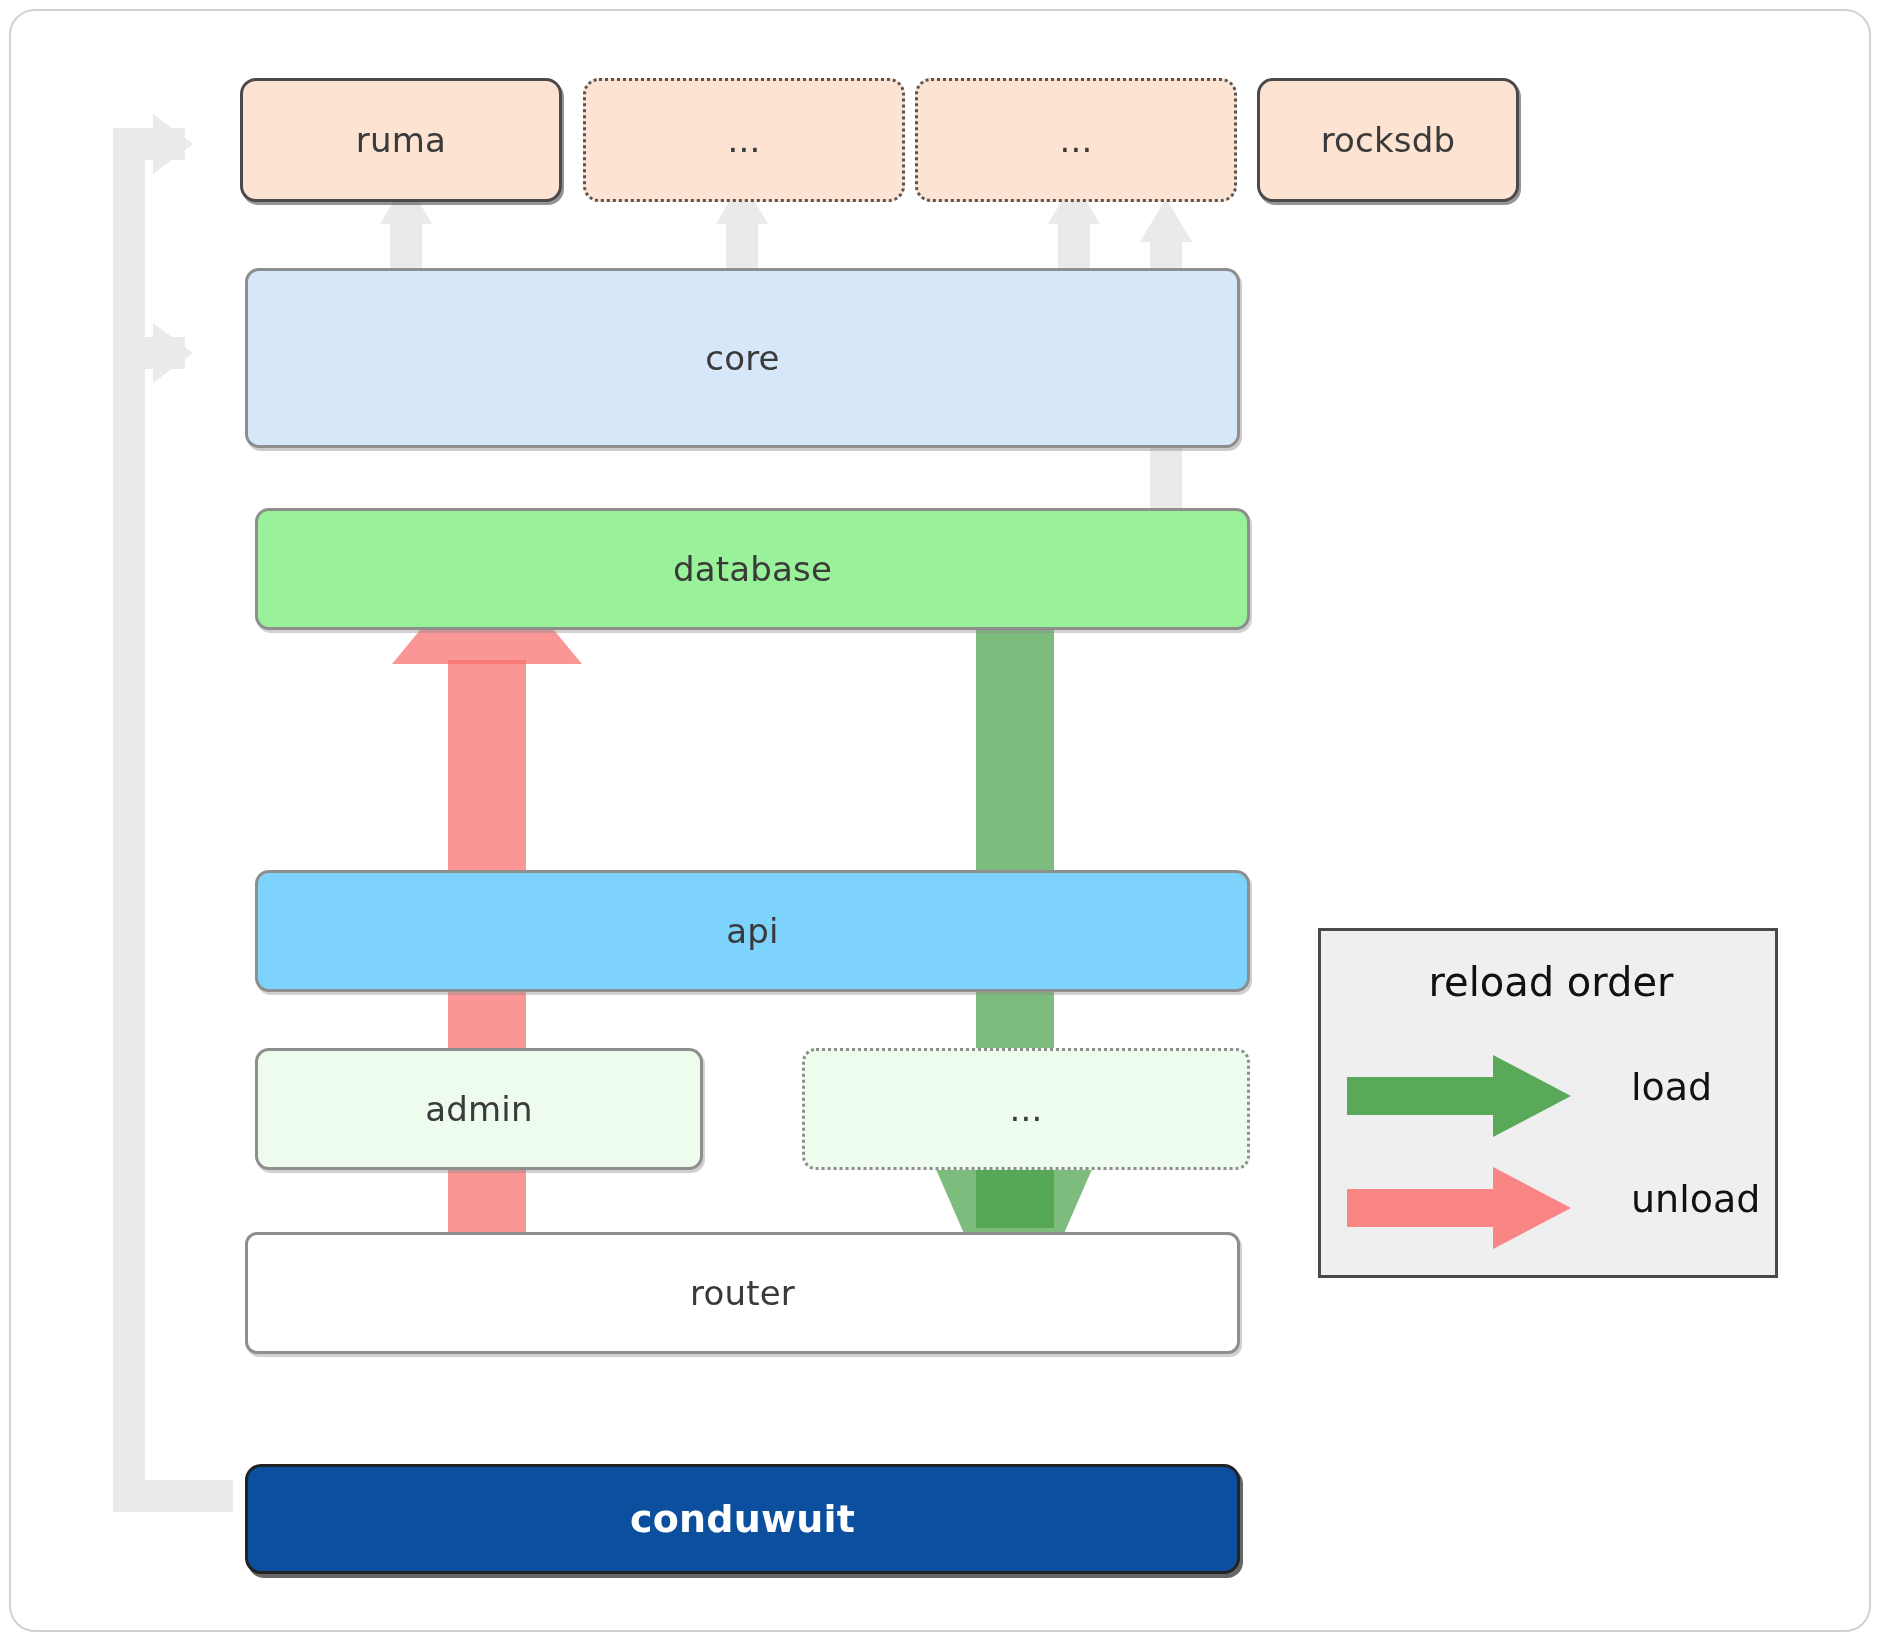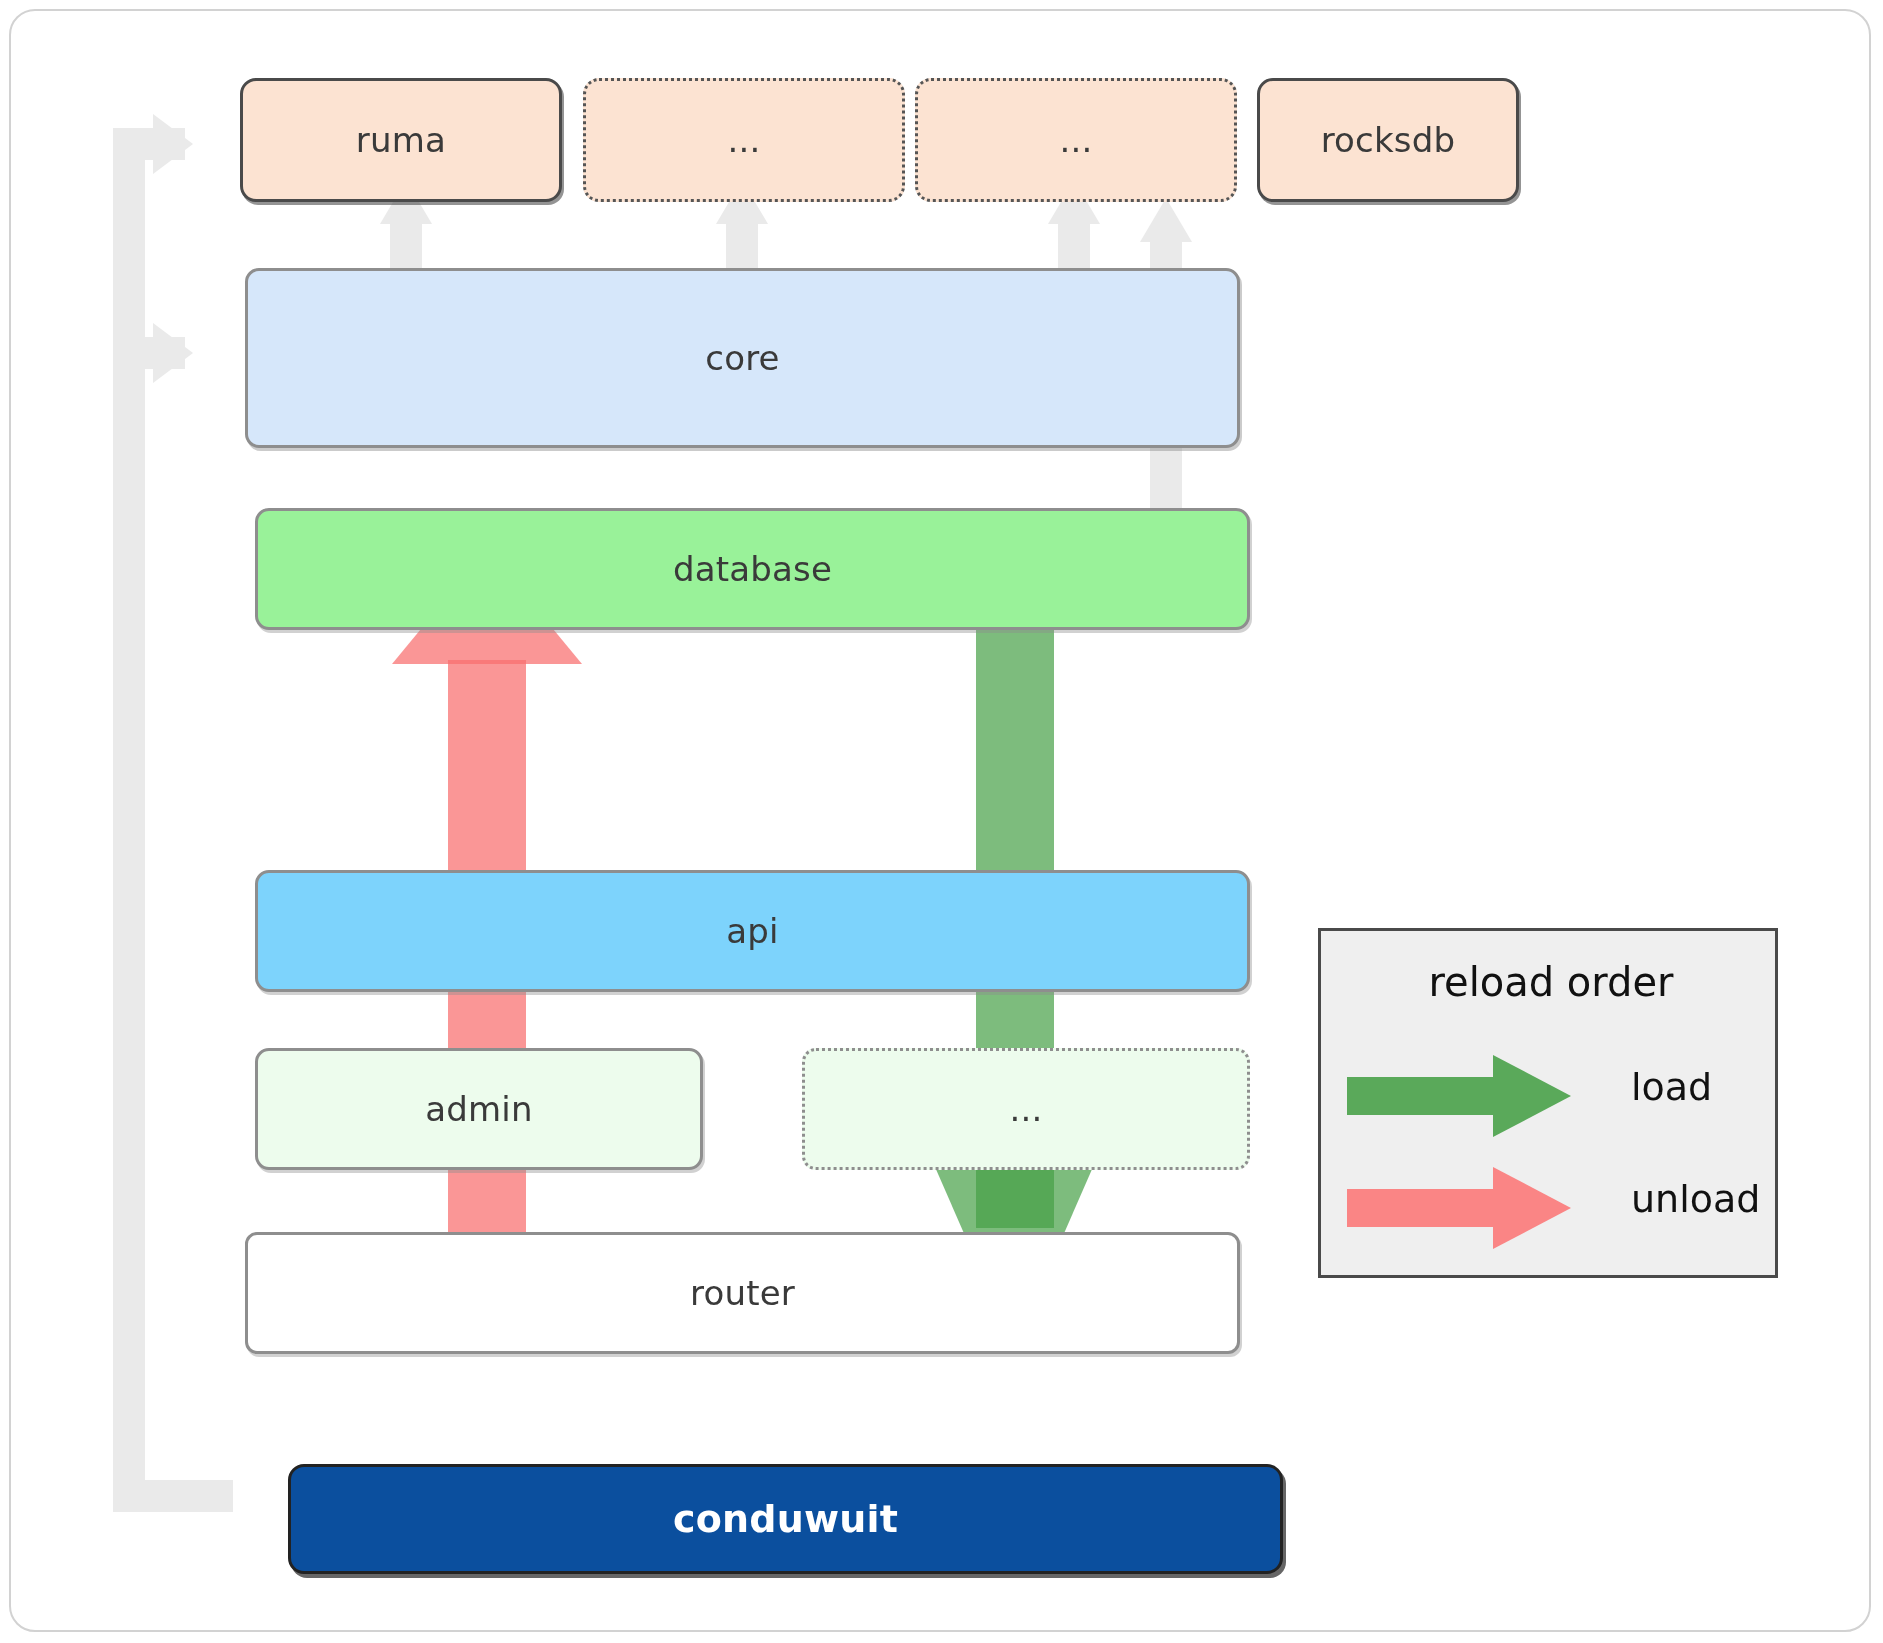--- a/index.html
+++ b/index.html
@@ -60,21 +60,20 @@
     border-radius:12px;
     box-shadow:2px 3px 0 rgba(140,140,140,0.40);
   }
   .node.app{
     background:#0b4f9e;
     border:3px solid #222;
     border-radius:16px;
     color:#ffffff;
     font-weight:bold;
     box-shadow:3px 4px 0 rgba(20,20,20,0.65);
-    margin-left:43px;
   }
   
   .gray{position:absolute;background:#eaeaea;z-index:2;}
   .up-arrow-gray{
     position:absolute;z-index:3;
     width:0;height:0;
     border-left:26px solid transparent;
     border-right:26px solid transparent;
     border-bottom:44px solid #eaeaea;
   }

